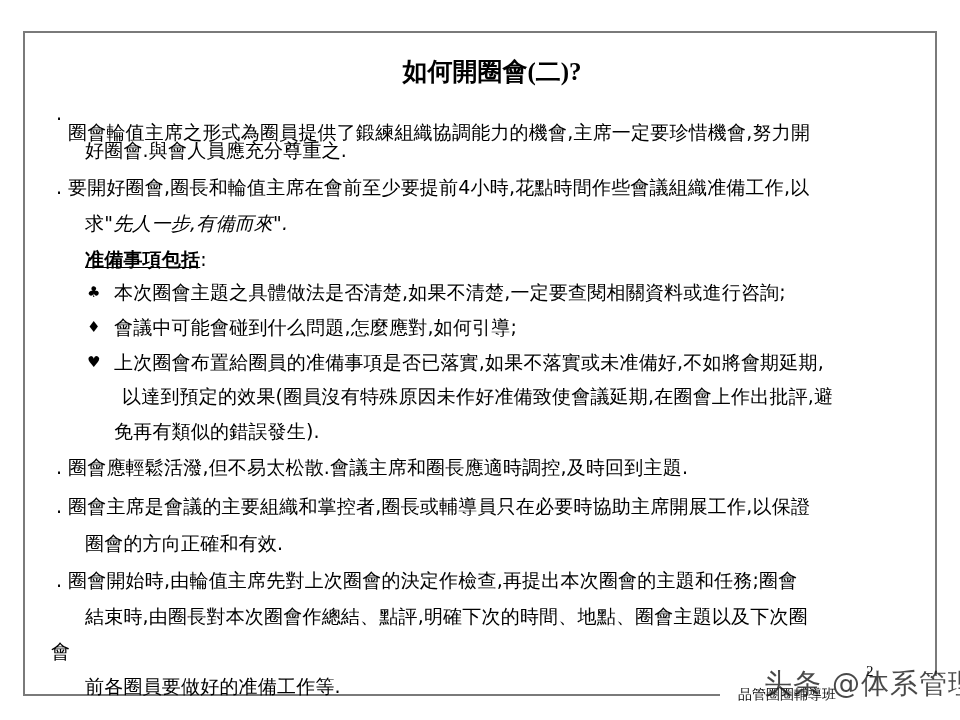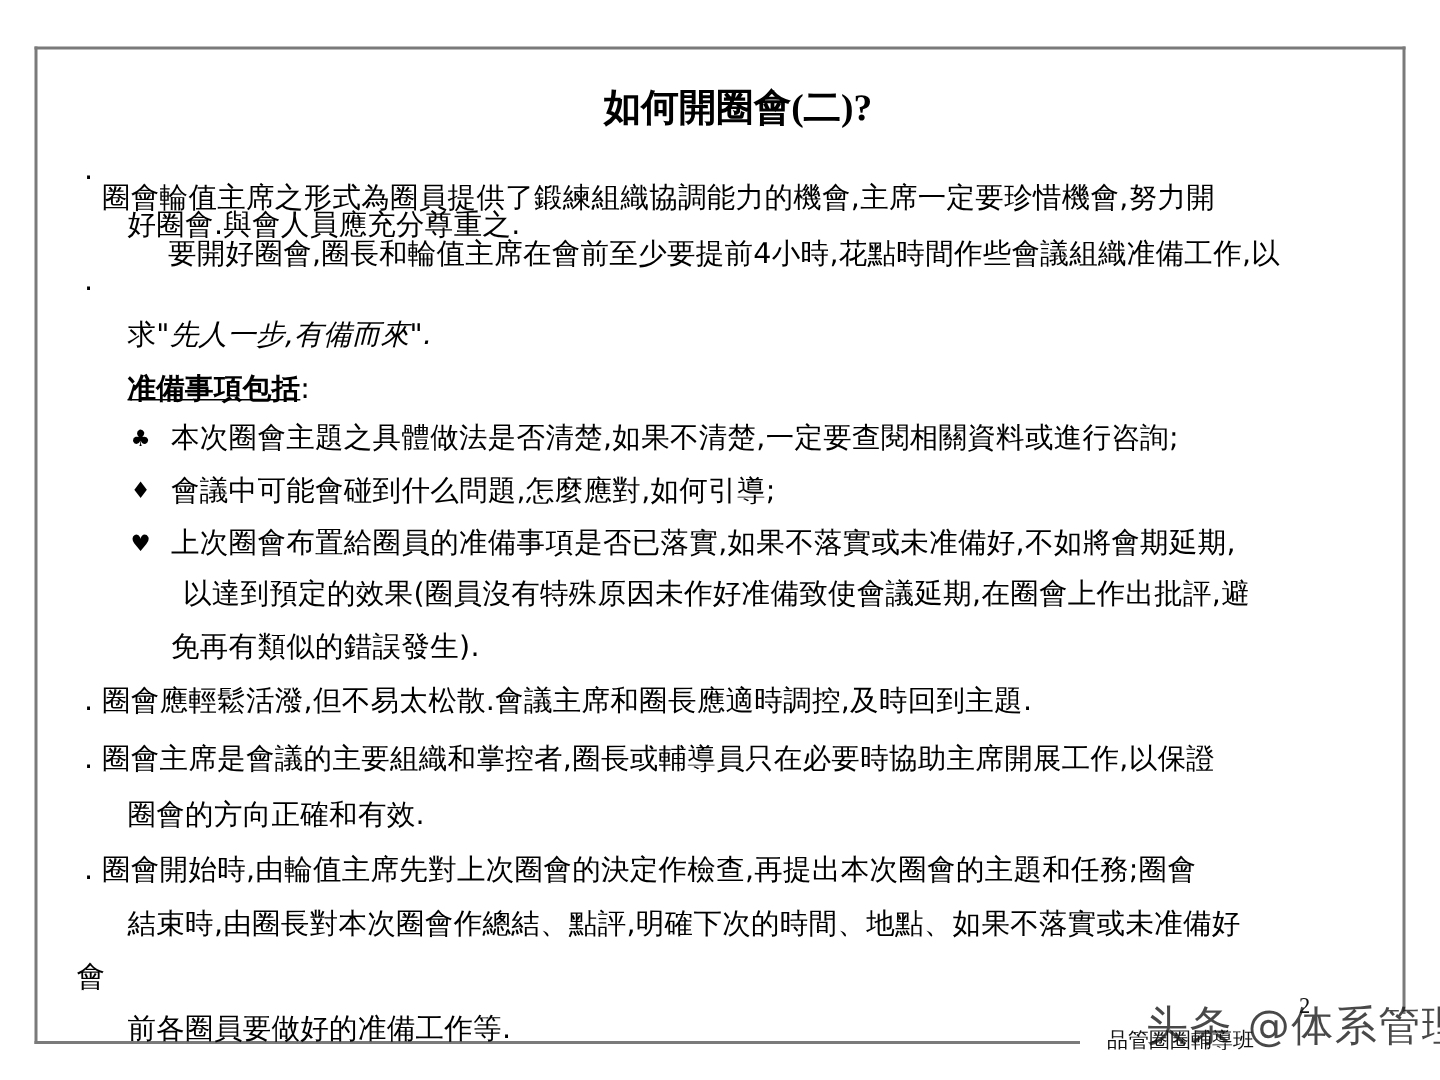--- a/index.html
+++ b/index.html
@@ -33,21 +33,21 @@
 <div class="frame-right"></div>
 <div class="frame-bottom"></div>
 
 <div class="title"><span>如何開圈會</span><span class="paren">(二)?</span></div>
 
 <span class="dot" style="left:56px; top:101px;">.</span>
 <div class="line" style="left:68px; top:101px;margin-top:19px;">圈會輪值主席之形式為圈員提供了鍛練組織協調能力的機會,主席一定要珍惜機會,努力開</div>
 <div class="line" style="left:85px; top:138px;">好圈會.與會人員應充分尊重之.</div>
 
 <span class="dot" style="left:56px; top:175px;">.</span>
-<div class="line" style="left:68px; top:157px;margin-left:44px;">要開好圈會,圈長和輪值主席在會前至少要提前4小時,花點時間作些會議組織准備工作,以</div>
+<div class="line" style="left:68px; top:175px;">要開好圈會,圈長和輪值主席在會前至少要提前4小時,花點時間作些會議組織准備工作,以</div>
 <div class="line" style="left:85px; top:211px;"><span>求</span><span class="it">"先人一步,有備而來".</span></div>
 <div class="line" style="left:85px; top:247px;"><span class="u">准備事項包括</span><span>:</span></div>
 
 <span class="sym" style="left:87px; top:280px;">♣</span>
 <div class="line" style="left:114px; top:280px;">本次圈會主題之具體做法是否清楚,如果不清楚,一定要查閱相關資料或進行咨詢;</div>
 
 <span class="sym" style="left:87px; top:315px;">♦</span>
 <div class="line" style="left:114px; top:315px;">會議中可能會碰到什么問題,怎麼應對,如何引導;</div>
 
 <span class="sym" style="left:87px; top:350px;">♥</span>
@@ -57,19 +57,19 @@
 
 <span class="dot" style="left:56px; top:455px;">.</span>
 <div class="line" style="left:68px; top:455px;">圈會應輕鬆活潑,但不易太松散.會議主席和圈長應適時調控,及時回到主題.</div>
 
 <span class="dot" style="left:56px; top:494px;">.</span>
 <div class="line" style="left:68px; top:494px;">圈會主席是會議的主要組織和掌控者,圈長或輔導員只在必要時協助主席開展工作,以保證</div>
 <div class="line" style="left:85px; top:531px;">圈會的方向正確和有效.</div>
 
 <span class="dot" style="left:56px; top:568px;">.</span>
 <div class="line" style="left:68px; top:568px;">圈會開始時,由輪值主席先對上次圈會的決定作檢查,再提出本次圈會的主題和任務;圈會</div>
-<div class="line" style="left:85px; top:604px;">結束時,由圈長對本次圈會作總結、點評,明確下次的時間、地點、如果不落實或未准備好</div>
+<div class="line" style="left:85px; top:604px;">結束時,由圈長對本次圈會作總結、點評,明確下次的時間、地點、圈會主題以及下次圈</div>
 <div class="line" style="left:51px; top:639px;">會</div>
 <div class="line" style="left:85px; top:674px;">前各圈員要做好的准備工作等.</div>
 
 <div class="footer-text">品管圈圈輔導班</div>
 <div class="page-num">2</div>
 <div class="watermark">头条 @体系管理</div>
 
 </body></html>

